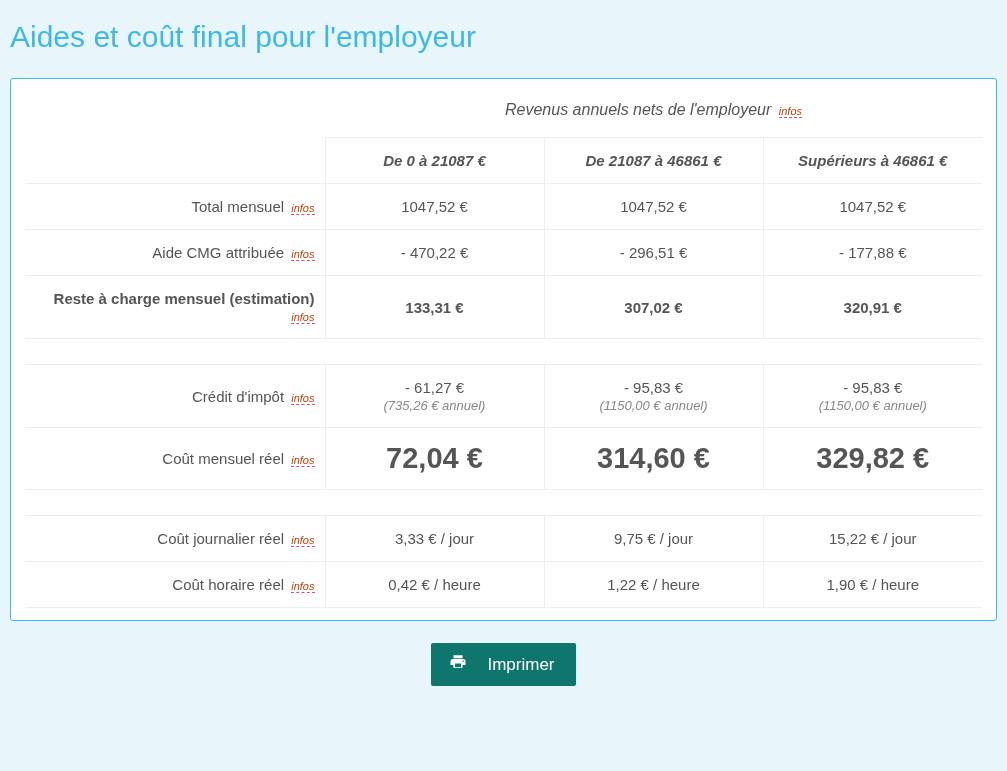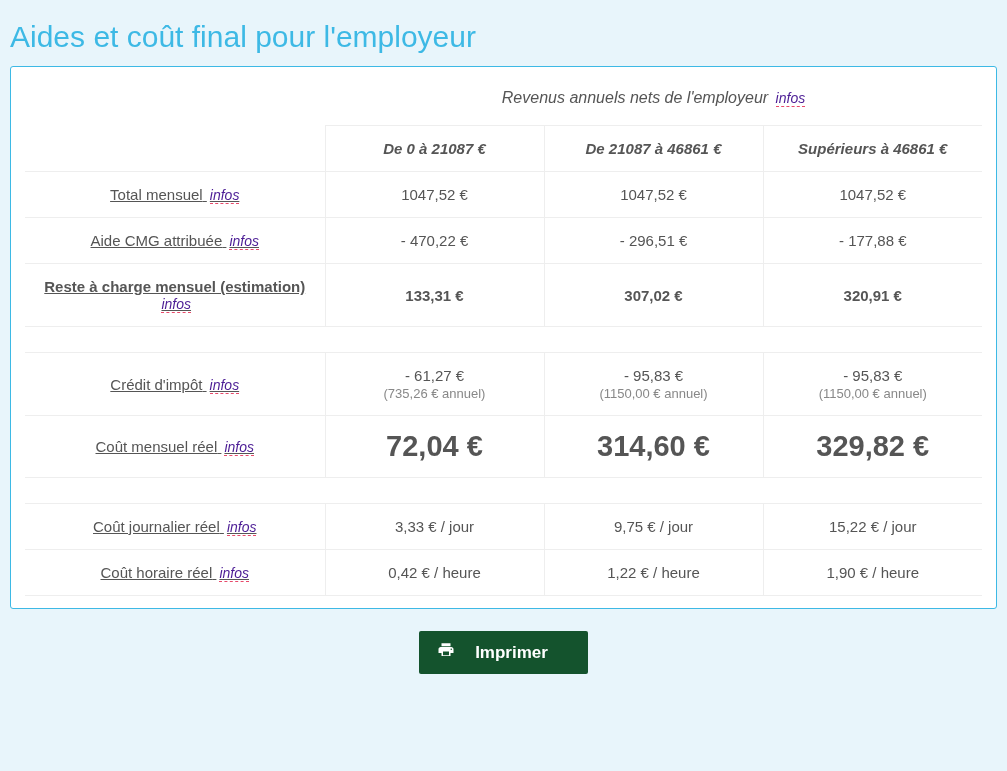--- a/index.html
+++ b/index.html
@@ -8,21 +8,21 @@
     background: #e8f5fb;
     color: #555;
     font-size: 15px;
     padding: 10px;
     width: 1007px;
   }
   h1.title {
     color: #3db9e5;
     font-weight: 400;
     font-size: 30px;
-    margin: 10px 0 12px 0;
+    margin: 10px 0 24px 0;
   }
   .card {
     background: #fff;
     border: 1px solid #3db9e5;
     border-radius: 3px;
     padding: 18px 14px 12px 14px;
     margin-bottom: 22px;
   }
   .table-top-header {
     text-align: center;
@@ -42,71 +42,70 @@
     border: 1px solid #eee;
     vertical-align: middle;
   }
   th.col-head {
     font-style: italic;
     font-weight: 700;
     text-align: center;
     color: #555;
   }
   td.row-head {
-    text-align: center;
-    color: #555;
-    text-decoration: underline;
+    text-align: right;
+    color: #555;
   }
   td.val {
     text-align: center;
     color: #555;
   }
   tr.emph td { font-weight: 700; }
   tr.spacer td {
     border-left: none;
     border-right: none;
     padding: 10px 0;
     height: 26px;
   }
   tr.head-row th:first-child { border-left: none; border-top: none; border-bottom: none; }
   td.row-head { border-left: none; }
   table tr th:last-child, table tr td:last-child { border-right: none; }
   .annuel {
     display: block;
+    font-style: italic;
     font-size: 13px;
     color: #888;
     margin-top: 2px;
     font-weight: 400;
   }
   .big-blue {
     color: #2a8cb8;
     font-size: 29px;
     font-weight: 700;
   }
   .infos {
-    color: #4c1d95;
-    font-style: italic;
-    font-size: 14px;
+    color: #c2410c;
+    font-style: italic;
+    font-size: 11px;
     border-bottom: 1px dashed #e84a6b;
     cursor: help;
     margin-left: 3px;
   }
   .print-row { text-align: center; }
   .btn-print {
     display: inline-flex;
     align-items: center;
     gap: 20px;
-    background: #14532d;
+    background: #0f766e;
     color: #fff;
     border: none;
-    padding: 10px 40px 10px 18px;
+    padding: 10px 21px 10px 18px;
     font-size: 17px;
     cursor: pointer;
     border-radius: 2px;
-    font-weight: bold;
   }
   .btn-print svg { width: 18px; height: 18px; fill: #fff; }
   col.c1 { width: 300px; }
 </style>
 </head>
 <body>
 
 <h1 class="title">Aides et coût final pour l'employeur</h1>
 
 <div class="card">

